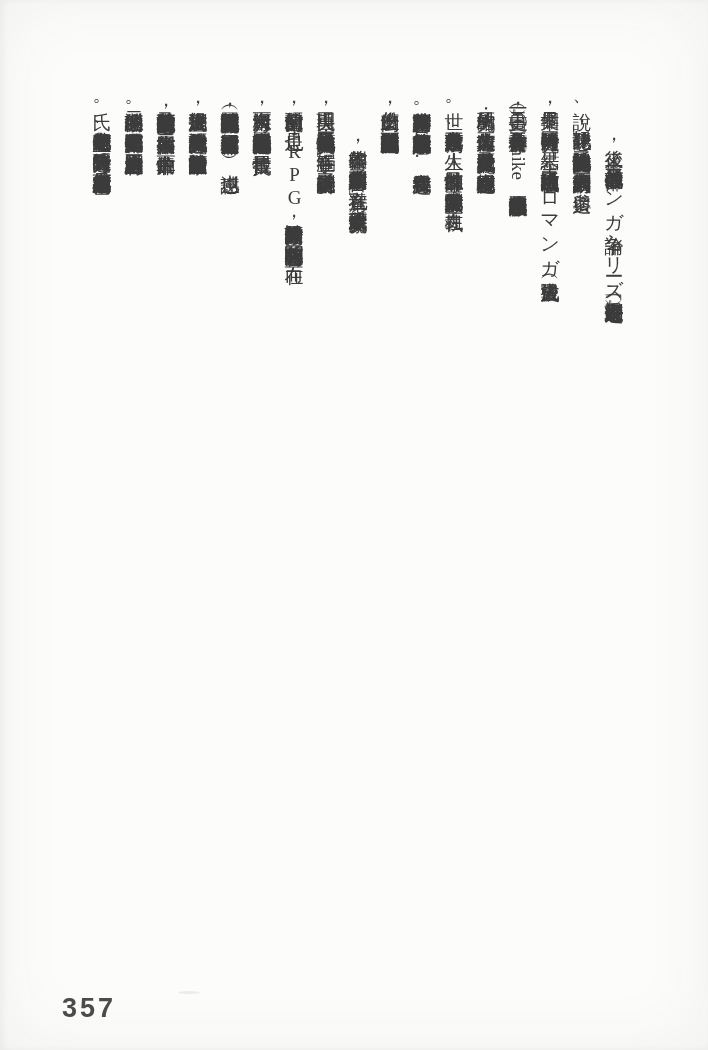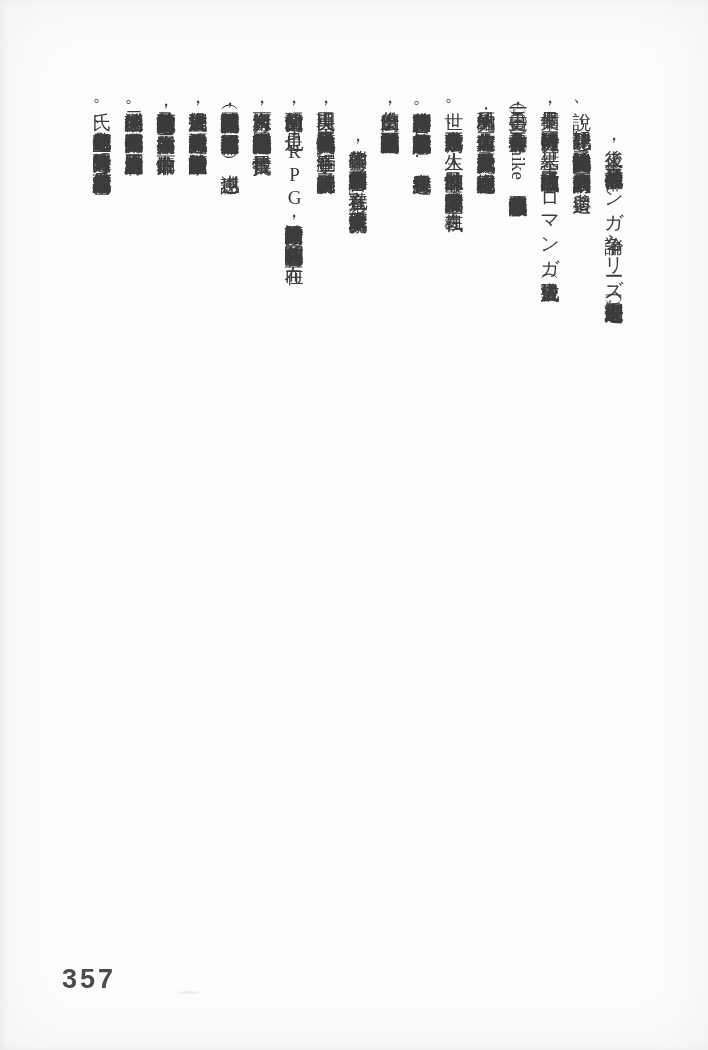--- a/index.html
+++ b/index.html
@@ -29,21 +29,21 @@
     margin: 0;
     padding: 0;
     line-height: 32px; 
     white-space: nowrap;
   }
   .vcol.indent { padding-top: 38px; } 
   .upright { text-orientation: upright; letter-spacing: 2px; }
   .folio {
     position: absolute;
     left: 62px;
-    top: 964px;
+    top: 993px;
     font-family: "Liberation Sans", "DejaVu Sans", sans-serif;
     font-weight: 700;
     font-size: 27px;
     letter-spacing: 3px;
     color: #4b4b4b;
   }
   .smudge {
     position: absolute;
     left: 178px;
     top: 991px;

